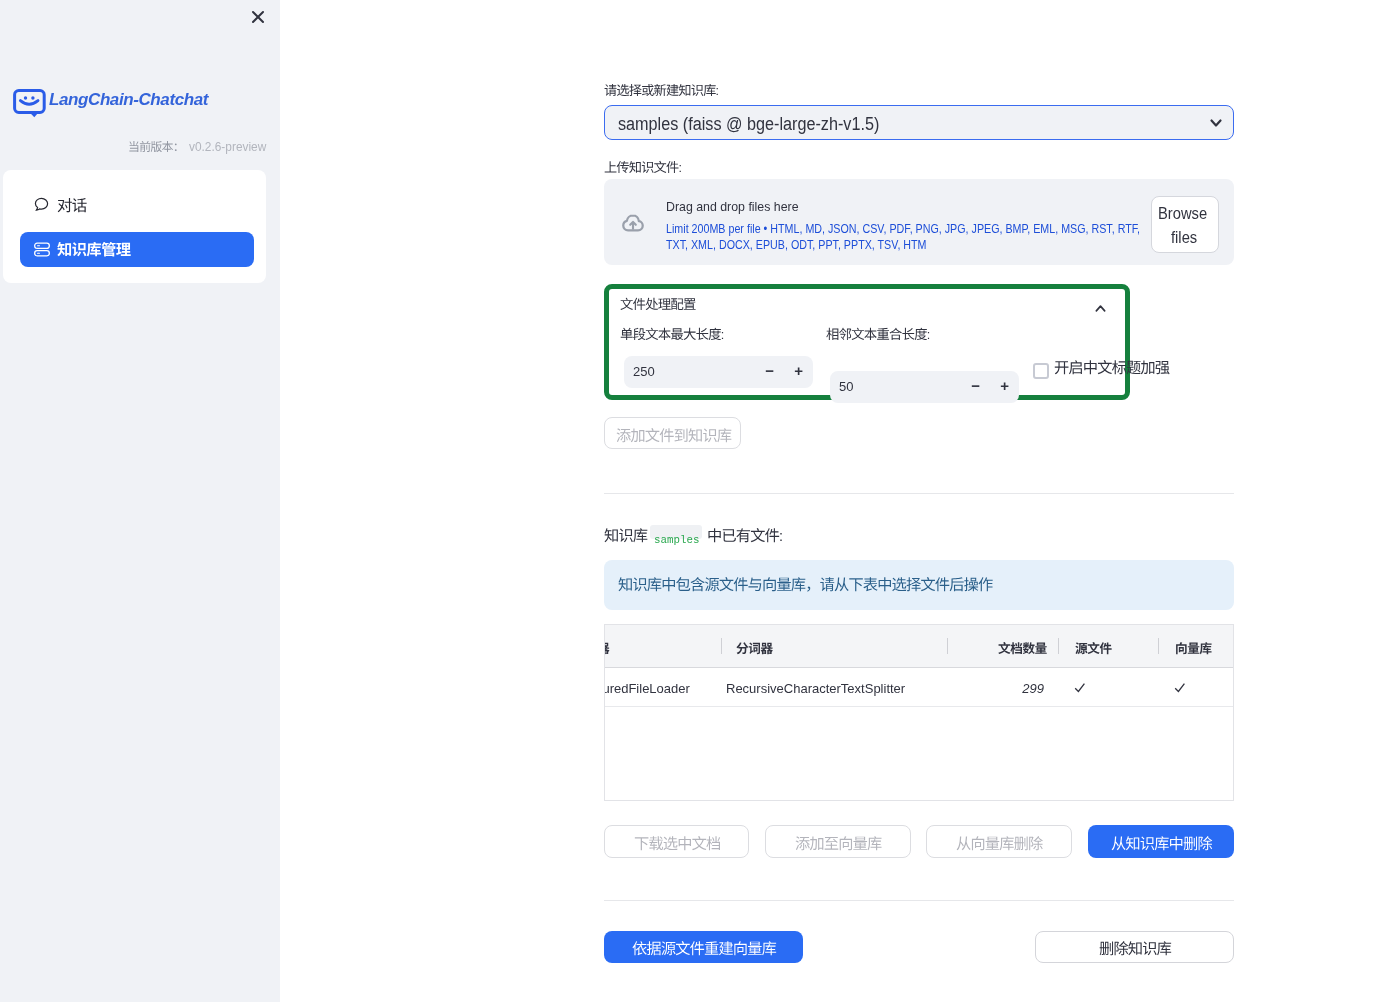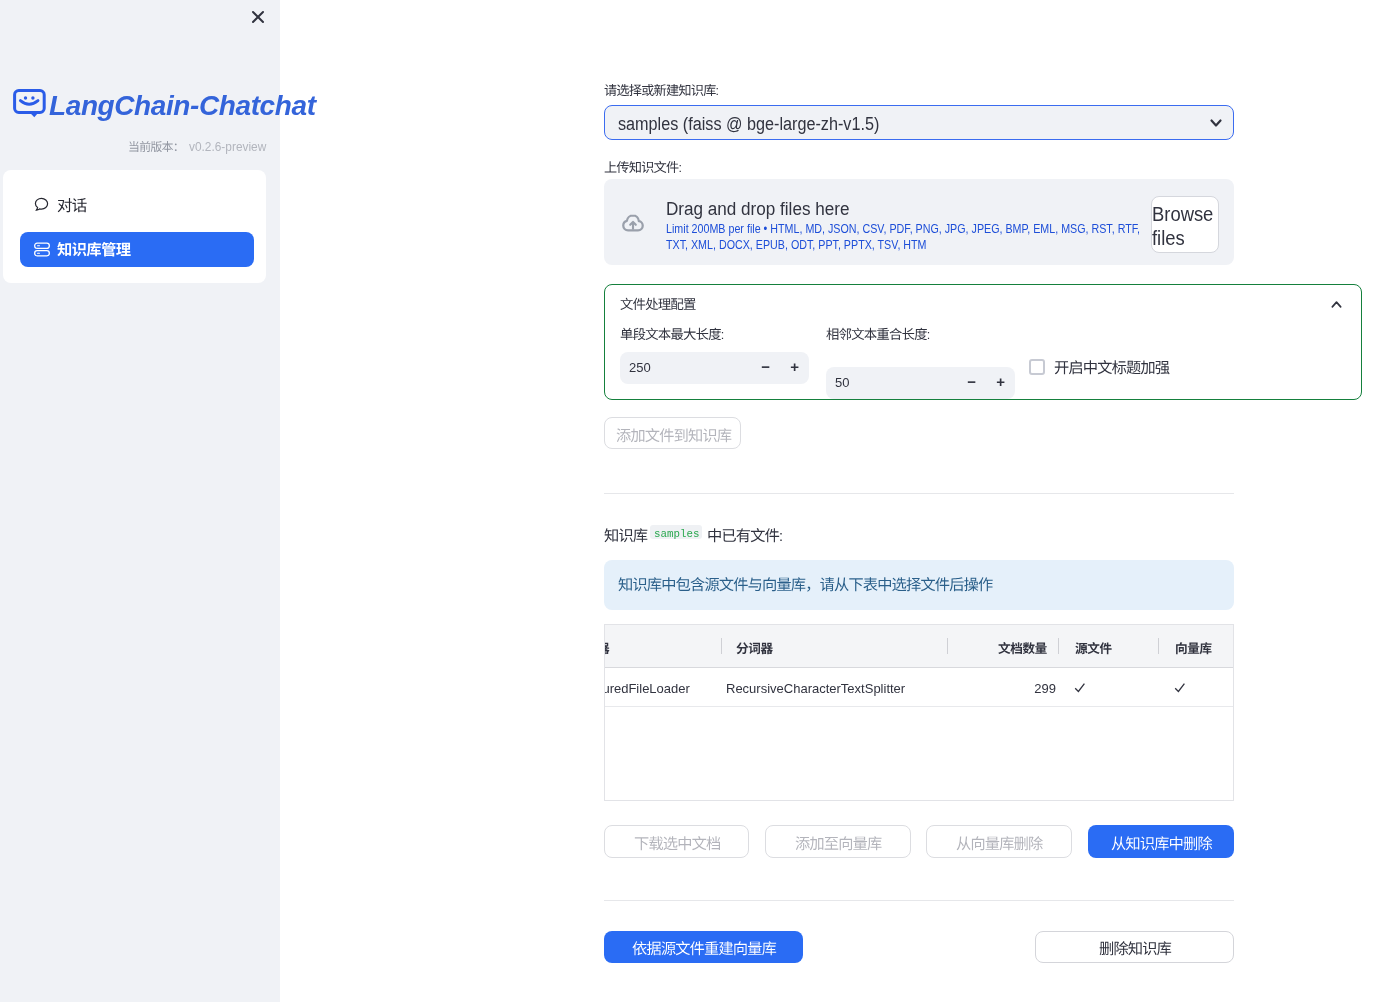--- a/index.html
+++ b/index.html
@@ -1,47 +1,47 @@
 <!DOCTYPE html>
 <html><head>
 <meta charset="utf-8">
 <style>
 * { margin:0; padding:0; box-sizing:border-box; }
 html,body { width:1380px; height:1002px; background:#ffffff; font-family:"Liberation Sans",sans-serif; color:#31333f; overflow:hidden; }
 svg.r { position:absolute; overflow:visible; }
 .sx { display:inline-block; transform-origin:0 50%; white-space:pre; }
 
 #sidebar { position:absolute; left:0; top:0; width:280px; height:1002px; background:#f0f2f6; }
-#logo-text { position:absolute; left:49px; top:90px; white-space:nowrap; font-style:italic; font-weight:bold; font-size:28px; color:#3464da; letter-spacing:-0.4px; }
+#logo-text { position:absolute; left:49px; top:90px; white-space:nowrap; font-style:italic; font-weight:bold; font-size:17px; color:#3464da; letter-spacing:-0.4px; }
 #version-latin { position:absolute; left:189px; top:139px; font-size:13.5px; color:#b2b5bd; }
 #menucard { position:absolute; left:3px; top:170px; width:263px; height:113px; background:#ffffff; border-radius:8px; }
 .mi-row { position:absolute; left:17px; width:234px; height:35px; border-radius:8px; }
 #mi1 { top:17px; }
 #mi2 { top:62px; background:#2a6cf4; }
 .mi-ic { position:absolute; left:14px; top:10px; }
 
 #selectbox { position:absolute; left:604px; top:105px; width:630px; height:35px; background:#f0f2f6; border:1px solid #3b6cf0; border-radius:8px; }
 #selectbox .val { position:absolute; left:13px; top:8px; font-size:18px; }
 #dropzone { position:absolute; left:604px; top:179px; width:630px; height:86px; background:#f0f2f6; border-radius:8px; }
-#dz-title { position:absolute; left:62px; top:20px; font-size:18px; color:#31333f; }
+#dz-title { position:absolute; left:62px; top:20px; font-size:13px; color:#31333f; }
 #dz-sub { position:absolute; left:62px; top:43px; font-size:12.6px; line-height:15.5px; color:#1d4ed8; }
-#browse { position:absolute; right:15px; top:17px; width:68px; height:57px; background:#ffffff; border:1px solid #d5d7dd; border-radius:8px; font-size:20px; color:#31333f; line-height:24px; padding-top:5px; }
-#expander { position:absolute; left:604px; top:284px; width:758px; height:116px; border:1px solid #15803d; border-radius:8px; background:#ffffff;padding-left:44px; }
+#browse { position:absolute; right:15px; top:17px; width:68px; height:57px; background:#ffffff; border:1px solid #d5d7dd; border-radius:8px; font-size:16px; color:#31333f; text-align:center; line-height:24px; padding-top:5px; }
+#expander { position:absolute; left:604px; top:284px; width:526px; height:116px; border:5px solid #15803d; border-radius:8px; background:#ffffff;padding-left:44px; }
 .numin { position:absolute; top:67px; width:189px; height:32px; background:#f0f2f6; border-radius:8px; }
 .numin .nv { position:absolute; left:9px; top:8px; font-size:13px; }
 .numin .minus { position:absolute; right:39px; top:6px; font-size:15px; font-weight:bold; }
 .numin .plus { position:absolute; right:10px; top:6px; font-size:15px; font-weight:bold; }
 #checkbox { position:absolute; left:424px; top:74px; width:16px; height:16px; border:2px solid #c7cad3; border-radius:3px; background:#ffffff; }
 .btn { position:absolute; height:32px; border-radius:8px; background:#ffffff; }
 .btn-dis { border:1px solid #dcdde1; }
 .btn-pri { background:#2a6cf4; border:none; }
 .btn-sec { border:1px solid #d4d5da; }
 .divider { position:absolute; left:604px; width:630px; height:1px; background:#e6e7ea; }
 #codepill { position:absolute; left:650px; top:525px; width:52px; height:13.5px; background:#eff1f4; border-radius:3px; }
-#codepill span { position:absolute; left:4px; top:3px; font-family:"Liberation Mono",monospace; font-size:10.8px; color:#2aa84f; }
+#codepill span { position:absolute; left:4px; top:9px; font-family:"Liberation Mono",monospace; font-size:10.8px; color:#2aa84f; }
 #infobox { position:absolute; left:604px; top:560px; width:630px; height:50px; background:#e5f0fa; border-radius:8px; }
 #tablebox { position:absolute; left:604px; top:624px; width:630px; height:177px; border:1px solid #e2e3e7; background:#ffffff; overflow:hidden; }
 #thead { position:absolute; left:0; top:0; width:630px; height:43px; background:#f4f5f7; border-bottom:1px solid #d8d9dd; }
 .thsep { position:absolute; top:13px; width:1px; height:16px; background:#cfd0d5; }
 .td { position:absolute; top:56px; font-size:13px; color:#31333f; white-space:pre; }
 #rowsep { position:absolute; left:0; top:81px; width:630px; height:1px; background:#e8e9ec; }
 </style>
 </head>
 <body>
 <svg width="0" height="0" style="position:absolute">
@@ -204,21 +204,21 @@
 
 <div id="tablebox">
   <div id="thead">
     <span class="thsep" style="left:116px;"></span>
     <span class="thsep" style="left:342px;"></span>
     <span class="thsep" style="left:453px;"></span>
     <span class="thsep" style="left:553px;"></span>
   </div>
   <span class="td" style="left:-51px;">UnstructuredFileLoader</span>
   <span class="td" style="left:121px;">RecursiveCharacterTextSplitter</span>
-  <span class="td" style="left:351px; width:100px; text-align:right;">299</span>
+  <span class="td" style="left:339px; width:100px; text-align:right;font-style:italic;">299</span>
   <svg class="r" style="left:469px;top:57px;" width="12" height="12" viewBox="0 0 12 12">
       <path d="M1.2 6.2 L4.4 9.4 L10.4 1.6" fill="none" stroke="#31333f" stroke-width="1.3"></path>
     </svg>
   <svg class="r" style="left:569px;top:57px;" width="12" height="12" viewBox="0 0 12 12">
       <path d="M1.2 6.2 L4.4 9.4 L10.4 1.6" fill="none" stroke="#31333f" stroke-width="1.3"></path>
     </svg>
   <div id="rowsep"></div>
   <svg class="r" style="left:-8.5px;top:16.0px;fill:#31333f;color:#31333f" width="14" height="17" viewBox="0 0 14 17">
       <use href="#g63w7" transform="translate(0.0 12) scale(0.01269 -0.01269)"></use>
     </svg>

